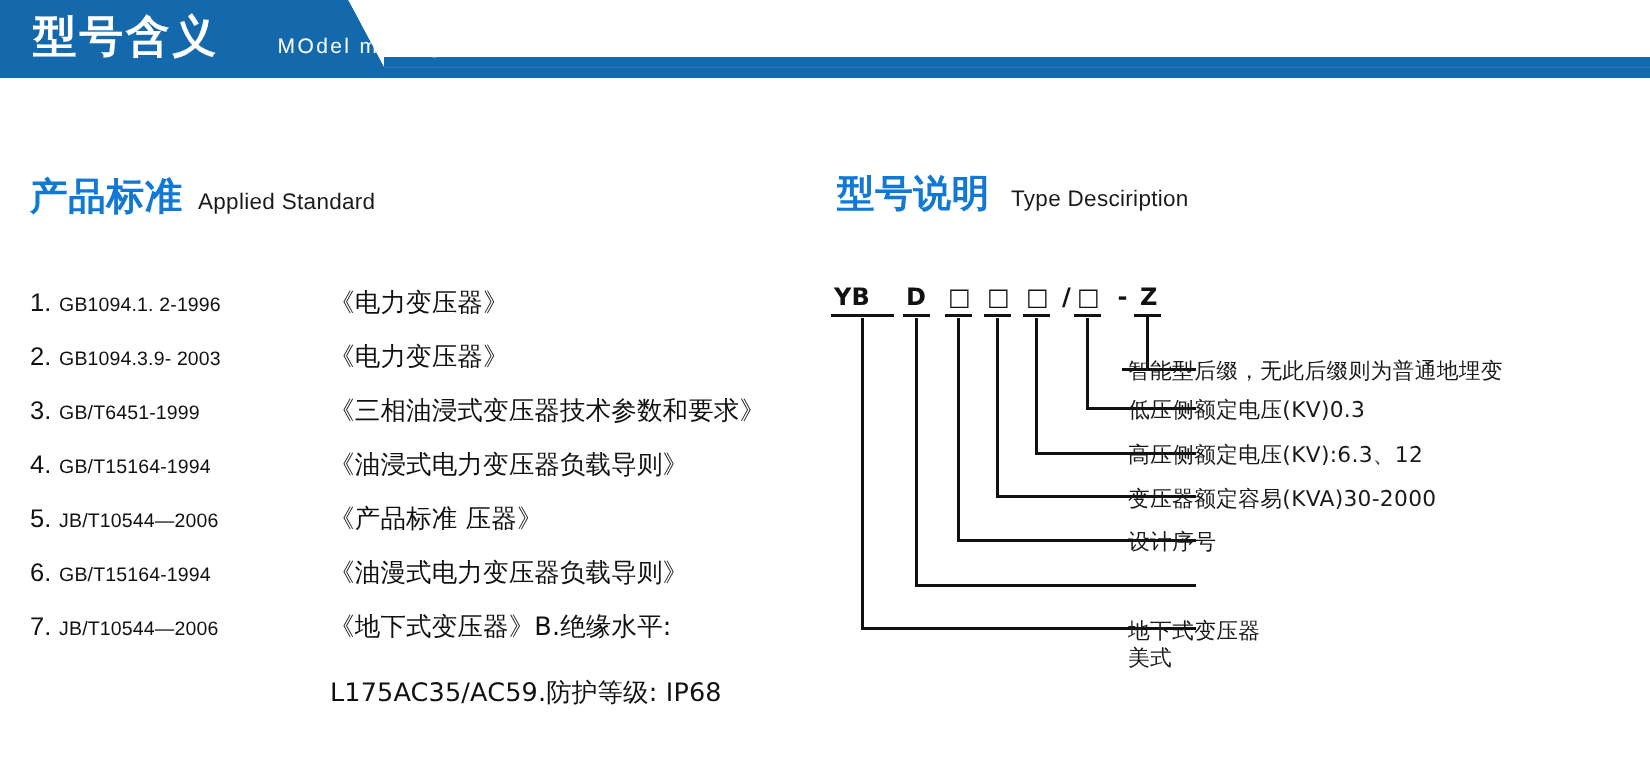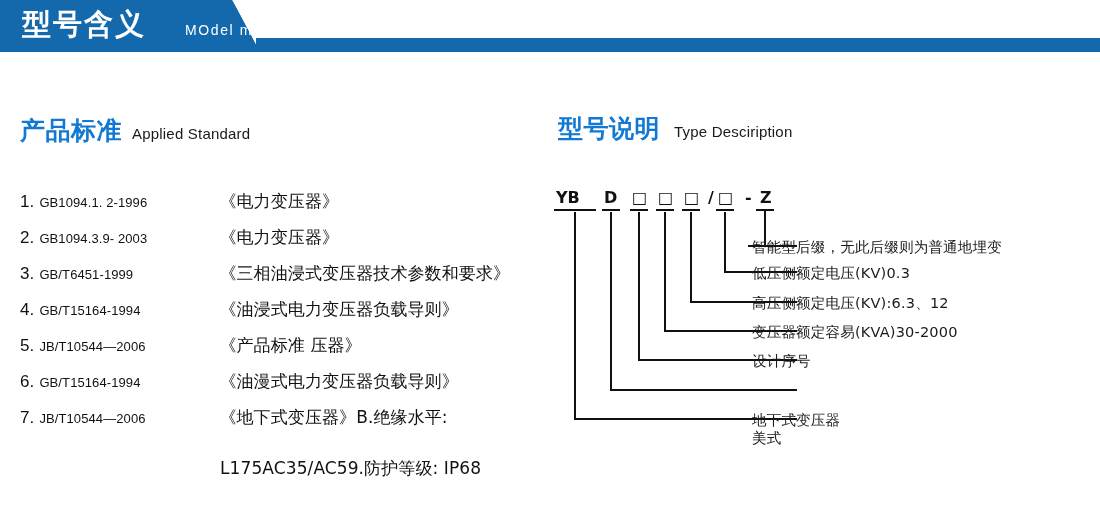--- a/index.html
+++ b/index.html
@@ -96,21 +96,21 @@
   }
   .std-name {
     font-size: 17px;
     letter-spacing: 0.1px;
     font-family: "DejaVu Sans", "Liberation Sans", sans-serif;
     flex: 0 0 auto;
   }
   .std-row-cont {
     display: flex;
     height: 38px;
-    align-items: flex-end;
+    align-items: center;
     white-space: nowrap;
     color: #111111;
     padding-left: 200px;
   }
   .std-cont-text {
     font-size: 17px;
     letter-spacing: 0.1px;
     font-family: "DejaVu Sans", "Liberation Sans", sans-serif;
   }
 

